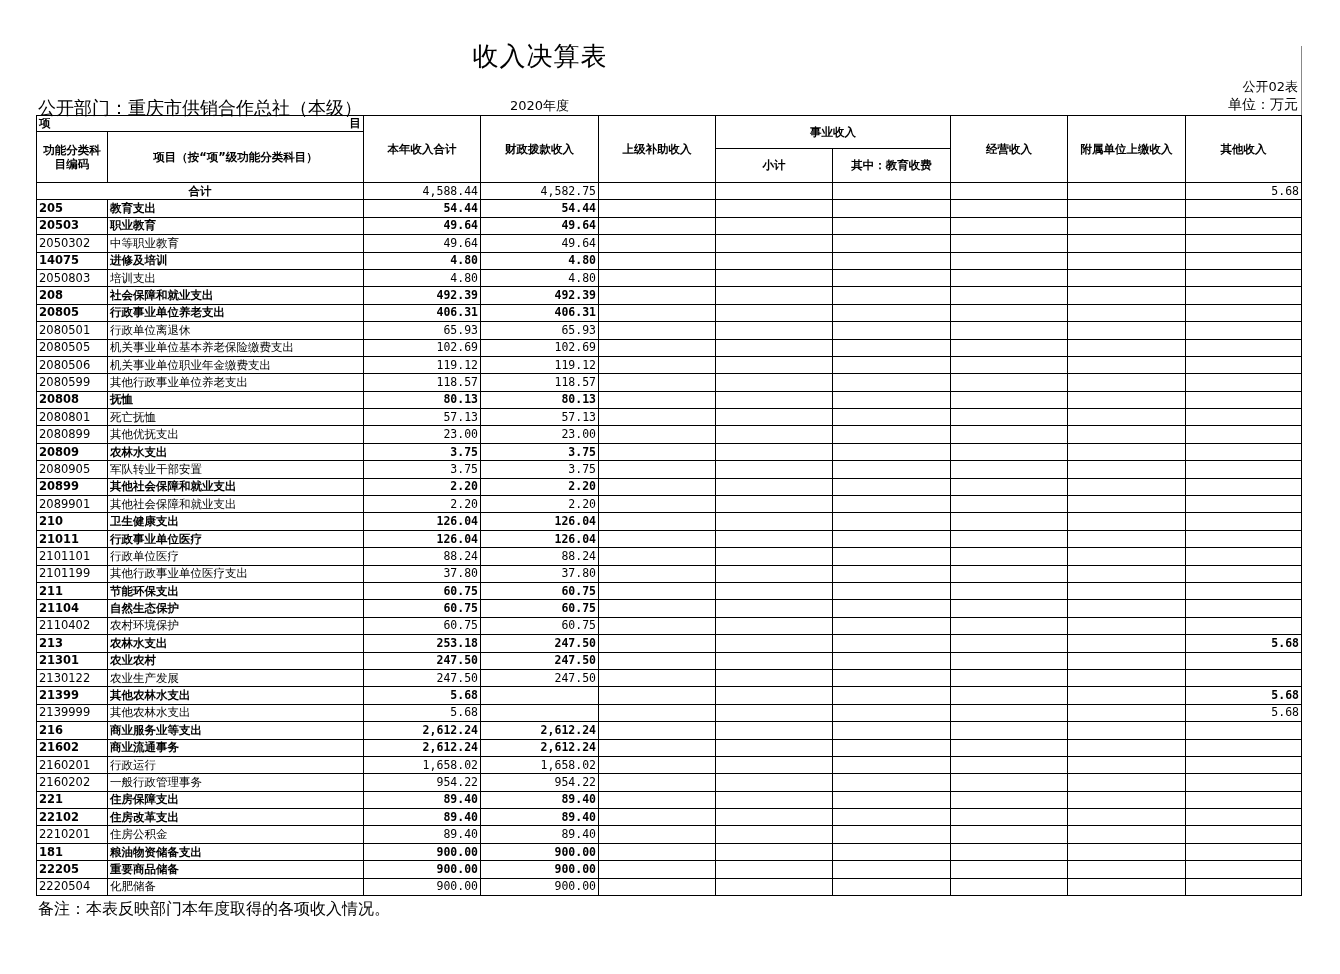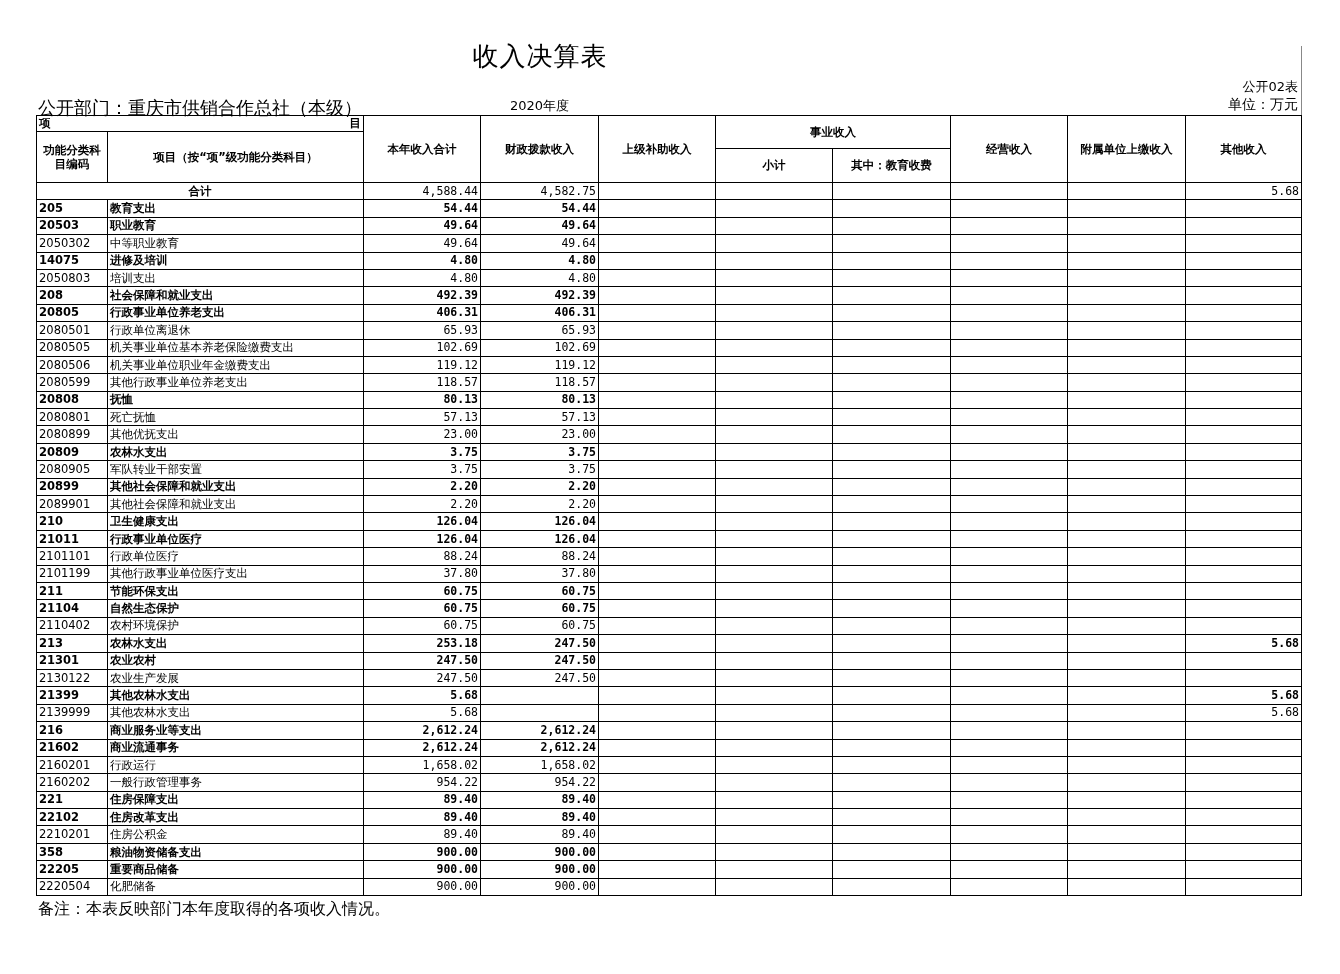--- a/index.html
+++ b/index.html
@@ -527,21 +527,21 @@
         <td class="num">89.40</td>
         <td class="num">89.40</td>
         <td class="num"></td>
         <td class="num"></td>
         <td class="num"></td>
         <td class="num"></td>
         <td class="num"></td>
         <td class="num"></td>
       </tr>
       <tr class="bold">
-        <td class="code">358</td>
+        <td class="code">181</td>
         <td>粮油物资储备支出</td>
         <td class="num">900.00</td>
         <td class="num">900.00</td>
         <td class="num"></td>
         <td class="num"></td>
         <td class="num"></td>
         <td class="num"></td>
         <td class="num"></td>
         <td class="num"></td>
       </tr>

